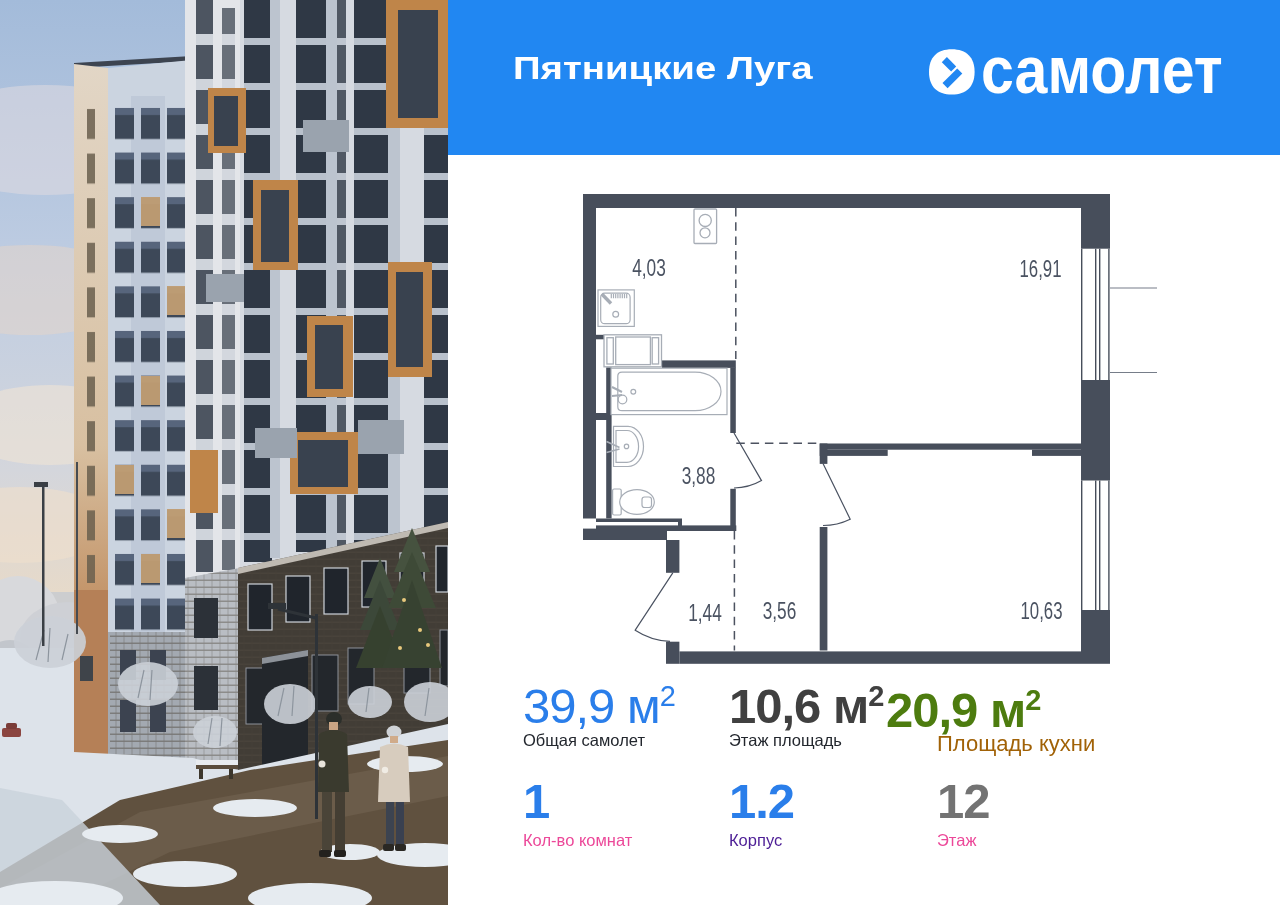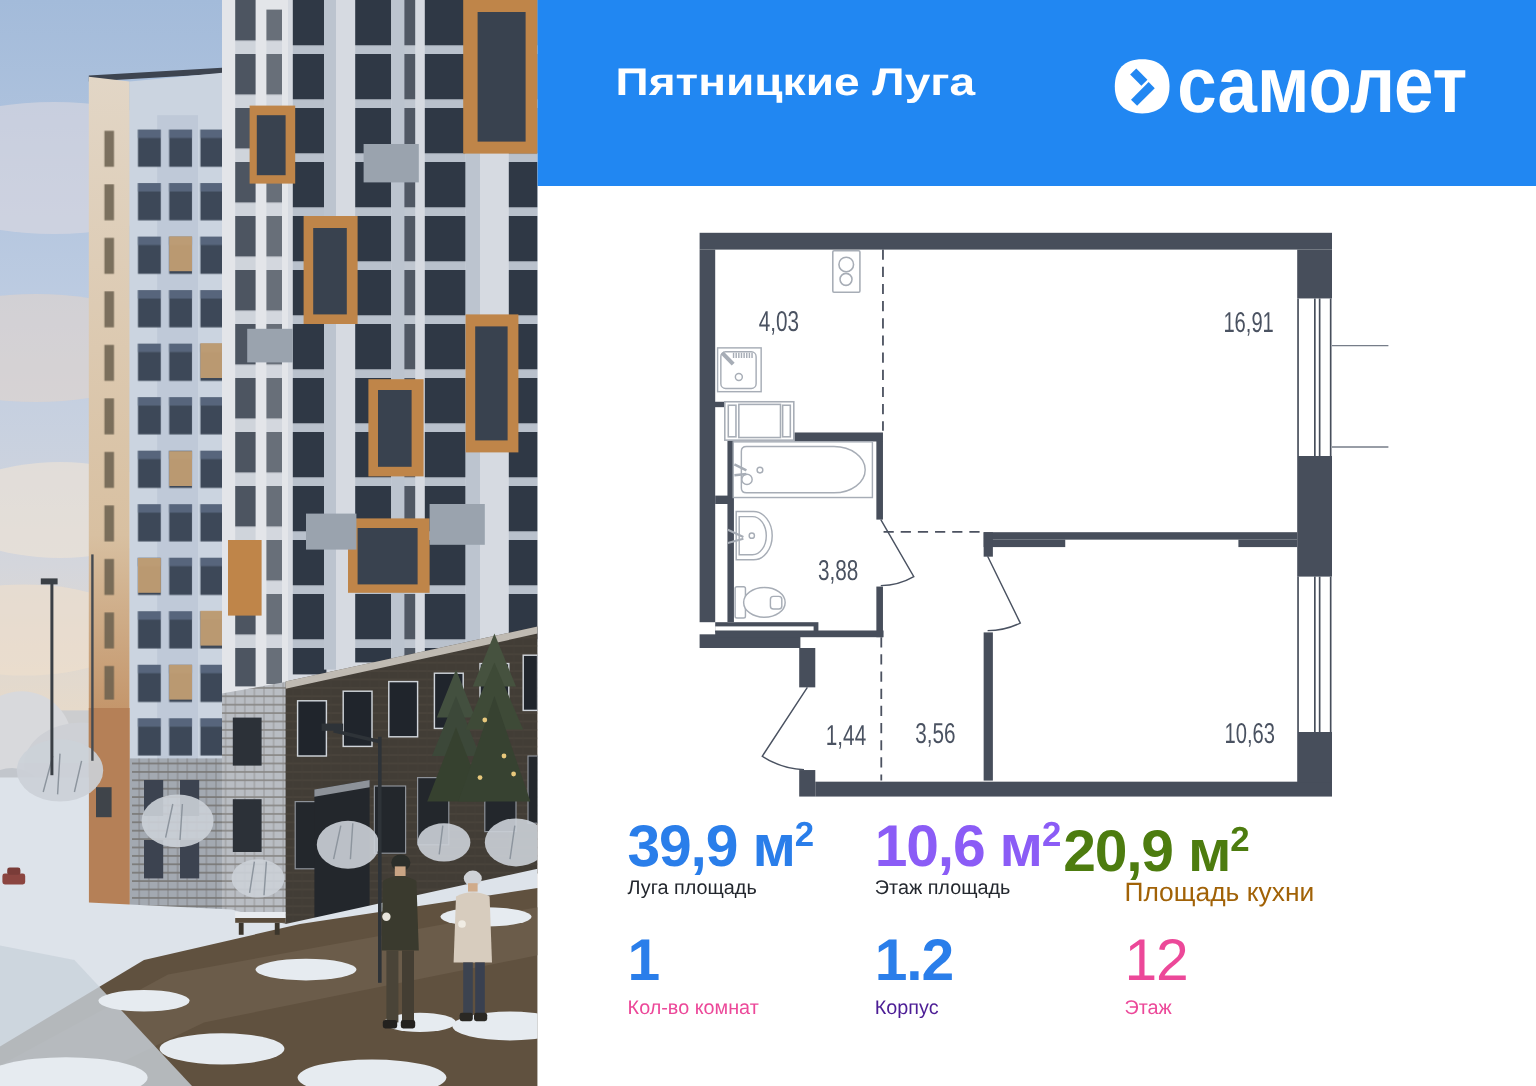--- a/index.html
+++ b/index.html
@@ -390,29 +390,29 @@
     <text transform="translate(698.5,483.5) scale(0.72,1)">3,88</text>
 
     <text transform="translate(705,620.5) scale(0.72,1)">1,44</text>
 
     <text transform="translate(779.5,619) scale(0.72,1)">3,56</text>
 
     <text transform="translate(1041.5,619) scale(0.70,1)">10,63</text>
   </g>
 </svg>
 
-<div class="abs" style="left:523px;top:682px;color:#2a7eea;font-weight:bold;font-size:49px;line-height:49px;letter-spacing:-1px">39,9&nbsp;м<span style="font-size:29px;position:relative;top:-17.5px;vertical-align:baseline">2</span></div>
-<div class="abs" style="left:523px;top:731px;color:#23272e;font-size:16.5px">Луга площадь</div>
-
-<div class="abs" style="left:729px;top:682px;color:#8b5cf6;font-weight:bold;font-size:49px;line-height:49px;letter-spacing:-1px">10,6&nbsp;м<span style="font-size:29px;position:relative;top:-17.5px;vertical-align:baseline">2</span></div>
+<div class="abs" style="left:523px;top:682px;color:#2a7eea;font-weight:normal;font-size:49px;line-height:49px;letter-spacing:-1px">39,9&nbsp;м<span style="font-size:29px;position:relative;top:-17.5px;vertical-align:baseline">2</span></div>
+<div class="abs" style="left:523px;top:731px;color:#23272e;font-size:16.5px">Общая самолет</div>
+
+<div class="abs" style="left:729px;top:682px;color:#404040;font-weight:bold;font-size:49px;line-height:49px;letter-spacing:-1px">10,6&nbsp;м<span style="font-size:29px;position:relative;top:-17.5px;vertical-align:baseline">2</span></div>
 <div class="abs" style="left:729px;top:731px;color:#23272e;font-size:16.5px">Этаж площадь</div>
 
 <div class="abs" style="left:886px;top:682px;color:#4d7c0f;font-weight:bold;font-size:49px;line-height:56px;letter-spacing:-1px">20,9&nbsp;м<span style="font-size:29px;position:relative;top:-17.5px;vertical-align:baseline">2</span></div>
 <div class="abs" style="left:937px;top:731px;color:#a16207;font-size:22px">Площадь кухни</div>
 
 <div class="abs" style="left:523px;top:777px;color:#2a7eea;font-weight:bold;font-size:49px;line-height:49px;letter-spacing:-1px">1</div>
 <div class="abs" style="left:523px;top:831px;color:#ec4899;font-size:16.5px">Кол-во комнат</div>
 
 <div class="abs" style="left:729px;top:777px;color:#2a7eea;font-weight:bold;font-size:49px;line-height:49px;letter-spacing:-1px">1.2</div>
 <div class="abs" style="left:729px;top:831px;color:#4c1d95;font-size:16.5px">Корпус</div>
 
-<div class="abs" style="left:937px;top:777px;color:#ec4899;font-weight:normal;font-size:49px;line-height:49px;letter-spacing:-1px">12</div>
+<div class="abs" style="left:937px;top:777px;color:#737373;font-weight:bold;font-size:49px;line-height:49px;letter-spacing:-1px">12</div>
 <div class="abs" style="left:937px;top:831px;color:#ec4899;font-size:16.5px">Этаж</div>
 
 </body></html>

